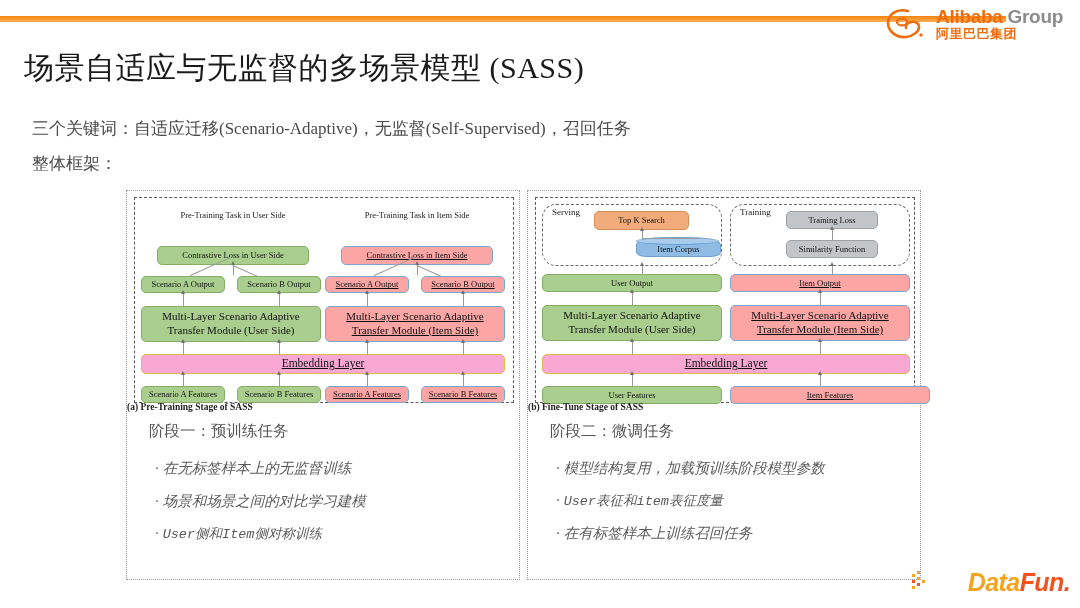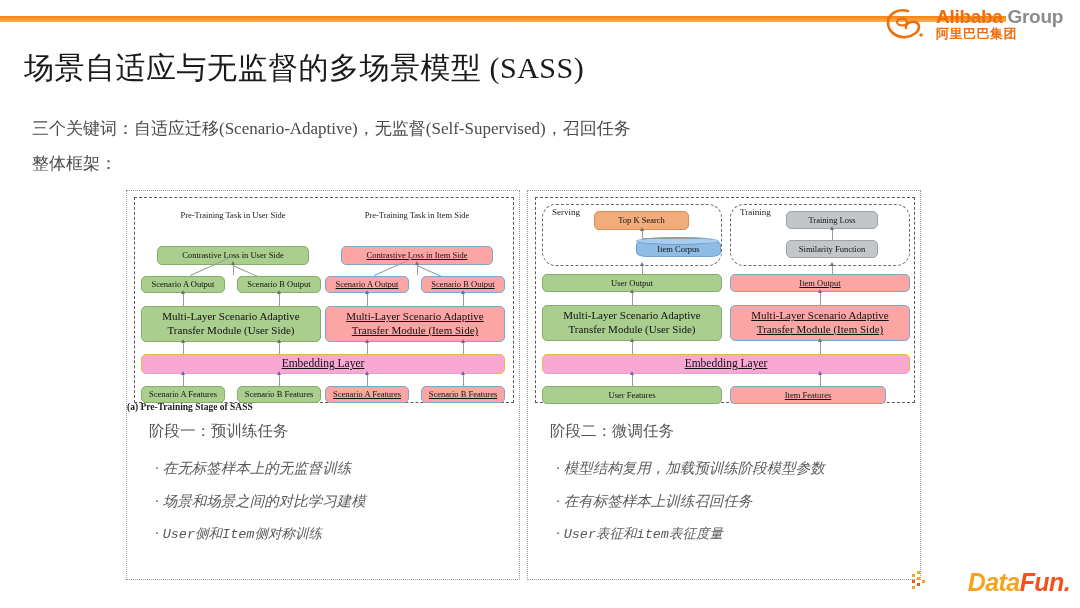--- a/index.html
+++ b/index.html
@@ -317,30 +317,31 @@
 
       <div class="vline" style="left:96px;  top:144px; height:12px;"></div>
       <div class="vline" style="left:284px; top:144px; height:12px;"></div>
 
       <div class="node yellow emb" style="left:6px; top:156px; width:368px; height:20px;">Embedding Layer</div>
 
       <div class="vline" style="left:96px;  top:177px; height:11px;"></div>
       <div class="vline" style="left:284px; top:177px; height:11px;"></div>
 
       <div class="node green" style="left:6px; top:188px; width:180px; height:18px;">User Features</div>
-      <div class="node blue" style="left:194px; top:188px; width:156px; height:18px;">Item Features</div>
-    </div>
-
+      <div class="node blue" style="left:194px; top:188px; width:200px; height:18px;">Item Features</div>
+    </div>
+
+    <div class="fig-caption">(b) Fine-Tune Stage of SASS</div>
 
     <div class="stage-head">阶段二：微调任务</div>
 
     <div class="bullets">
       <div class="bl"><span class="dot">·</span><span>模型结构复用，加载预训练阶段模型参数</span></div>
+      <div class="bl"><span class="dot">·</span><span class="mono">User表征和item表征度量</span></div>
       <div class="bl"><span class="dot">·</span><span>在有标签样本上训练召回任务</span></div>
-      <div class="bl"><span class="dot">·</span><span class="mono">User表征和item表征度量</span></div>
     </div>
   </div>
 
   <div class="datafun">
     <svg class="df-dots" viewBox="0 0 17 22">
       <rect x="0" y="3" width="3" height="3" fill="#f5a21c"></rect>
       <rect x="5" y="0" width="3" height="3" fill="#f5a21c"></rect>
       <rect x="0" y="9" width="3" height="3" fill="#f4511e"></rect>
       <rect x="5" y="6" width="3" height="3" fill="#f5a21c"></rect>
       <rect x="0" y="15" width="3" height="3" fill="#f5a21c"></rect>

